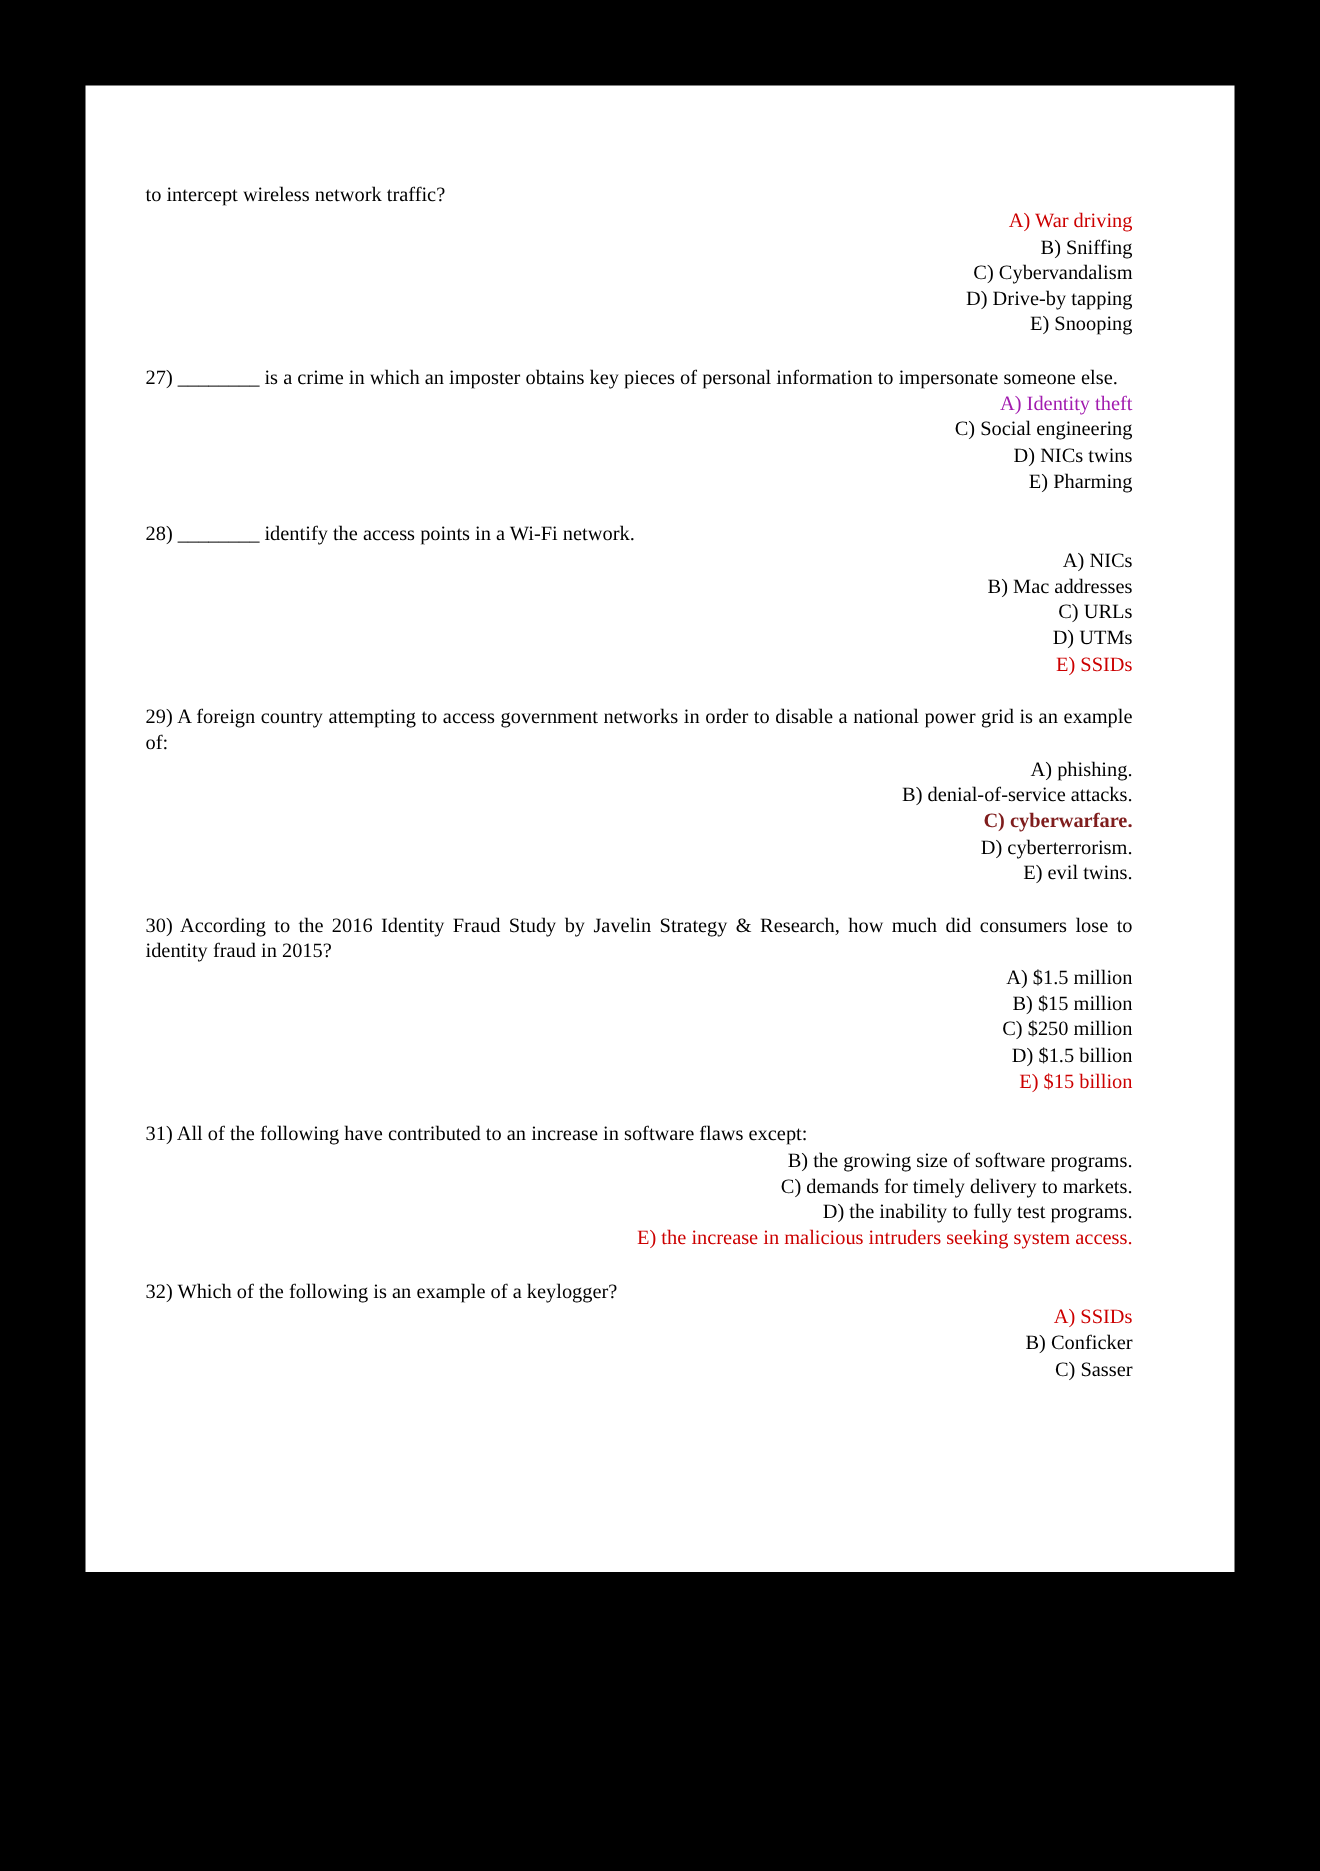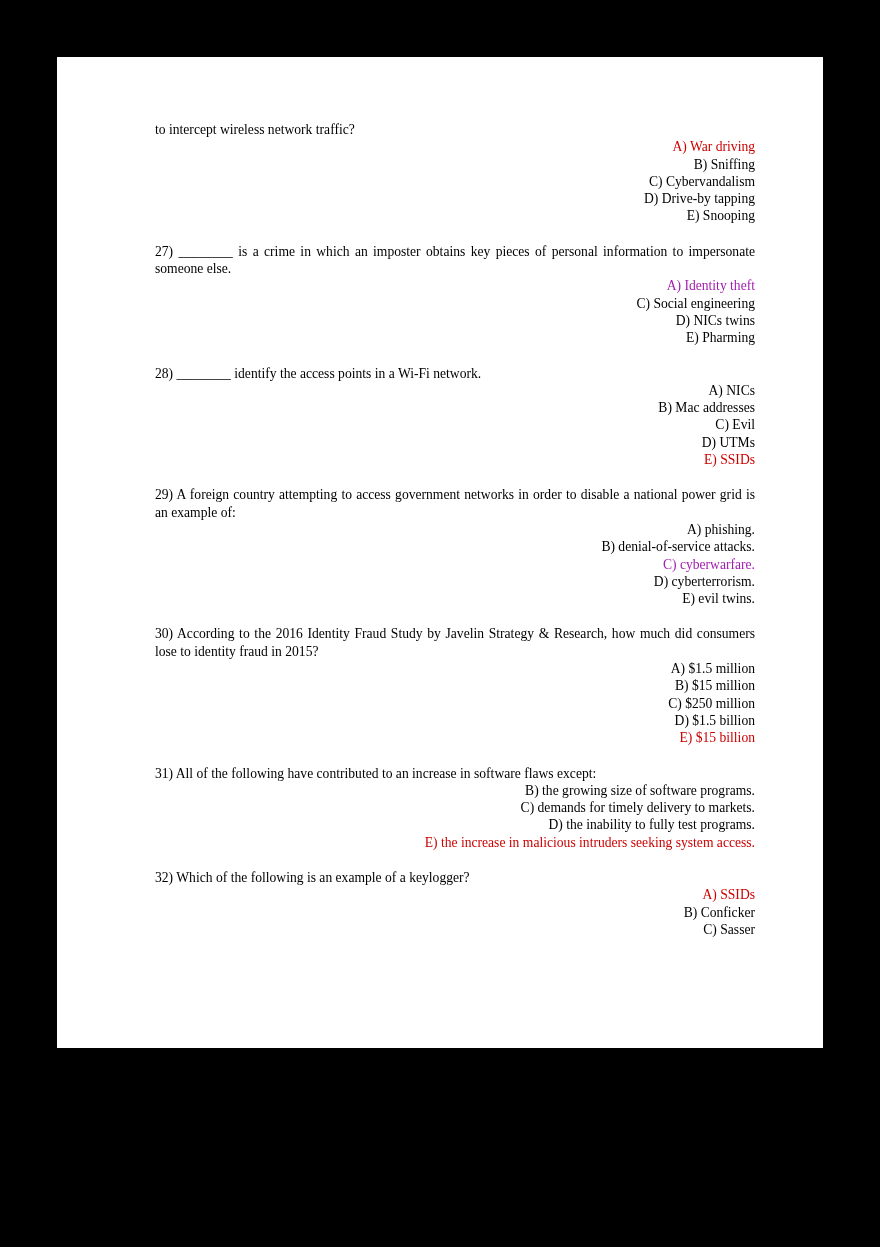--- a/index.html
+++ b/index.html
@@ -15,21 +15,21 @@
     overflow: hidden;
   }
   .page {
     position: absolute;
     left: 57px;
     top: 57px;
     width: 766px;
     height: 991px;
     background: #ffffff;
     box-sizing: border-box;
-    padding: 64px 68px 0 98px;
+    padding: 64px 68px 0 40px;
     font-family: "Liberation Serif", serif;
     font-size: 13.6px;
     line-height: 17.3px;
     color: #000000;
   }
   .question {
     margin: 0 0 18px 0;
   }
   .stem {
     margin: 0;
@@ -58,29 +58,29 @@
           <p class="stem">27) ________ is a crime in which an imposter obtains key pieces of personal information to impersonate someone else.</p>
           <p class="option correct" style="color: #a21caf;">A) Identity theft</p>
           <p class="option">C) Social engineering</p>
           <p class="option">D) NICs twins</p>
           <p class="option">E) Pharming</p>
         </div>
         <div class="question">
           <p class="stem">28) ________ identify the access points in a Wi-Fi network.</p>
           <p class="option">A) NICs</p>
           <p class="option">B) Mac addresses</p>
-          <p class="option">C) Evil</p>
+          <p class="option">C) URLs</p>
           <p class="option">D) UTMs</p>
           <p class="option correct" style="color: rgb(204, 0, 0);">E) SSIDs</p>
         </div>
         <div class="question">
           <p class="stem">29) A foreign country attempting to access government networks in order to disable a national power grid is an example of:</p>
           <p class="option">A) phishing.</p>
           <p class="option">B) denial-of-service attacks.</p>
-          <p class="option correct" style="color: #a21caf;">C) cyberwarfare.</p>
+          <p class="option correct" style="color: #7f1d1d; font-weight: bold;">C) cyberwarfare.</p>
           <p class="option">D) cyberterrorism.</p>
           <p class="option">E) evil twins.</p>
         </div>
         <div class="question">
           <p class="stem">30) According to the 2016 Identity Fraud Study by Javelin Strategy &amp; Research, how much did consumers lose to identity fraud in 2015?</p>
           <p class="option">A) $1.5 million</p>
           <p class="option">B) $15 million</p>
           <p class="option">C) $250 million</p>
           <p class="option">D) $1.5 billion</p>
           <p class="option correct" style="color: rgb(204, 0, 0);">E) $15 billion</p>

